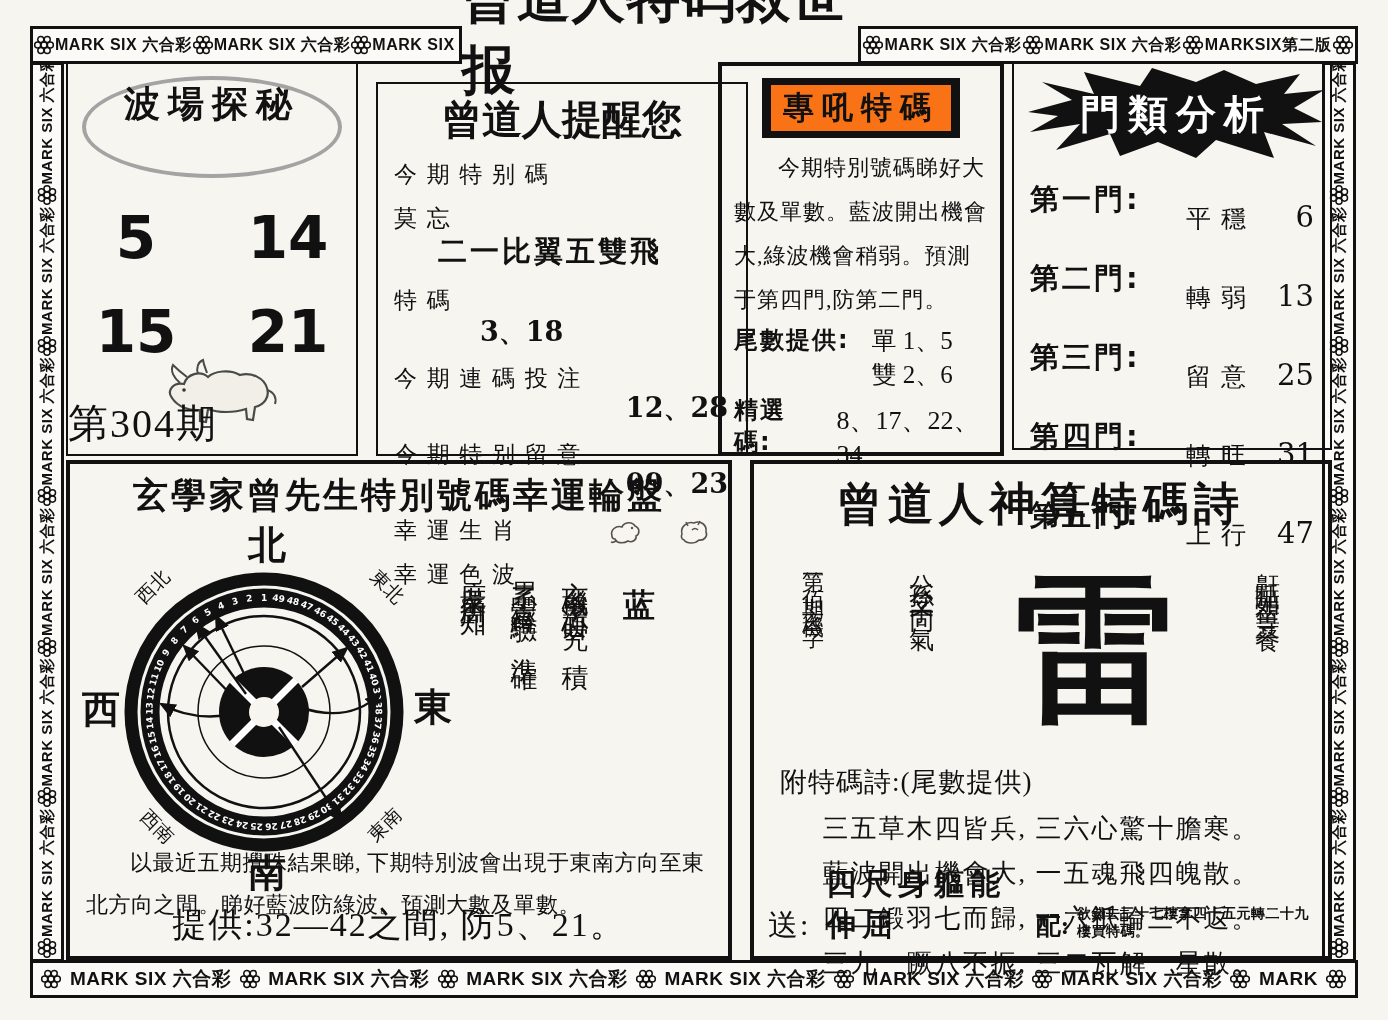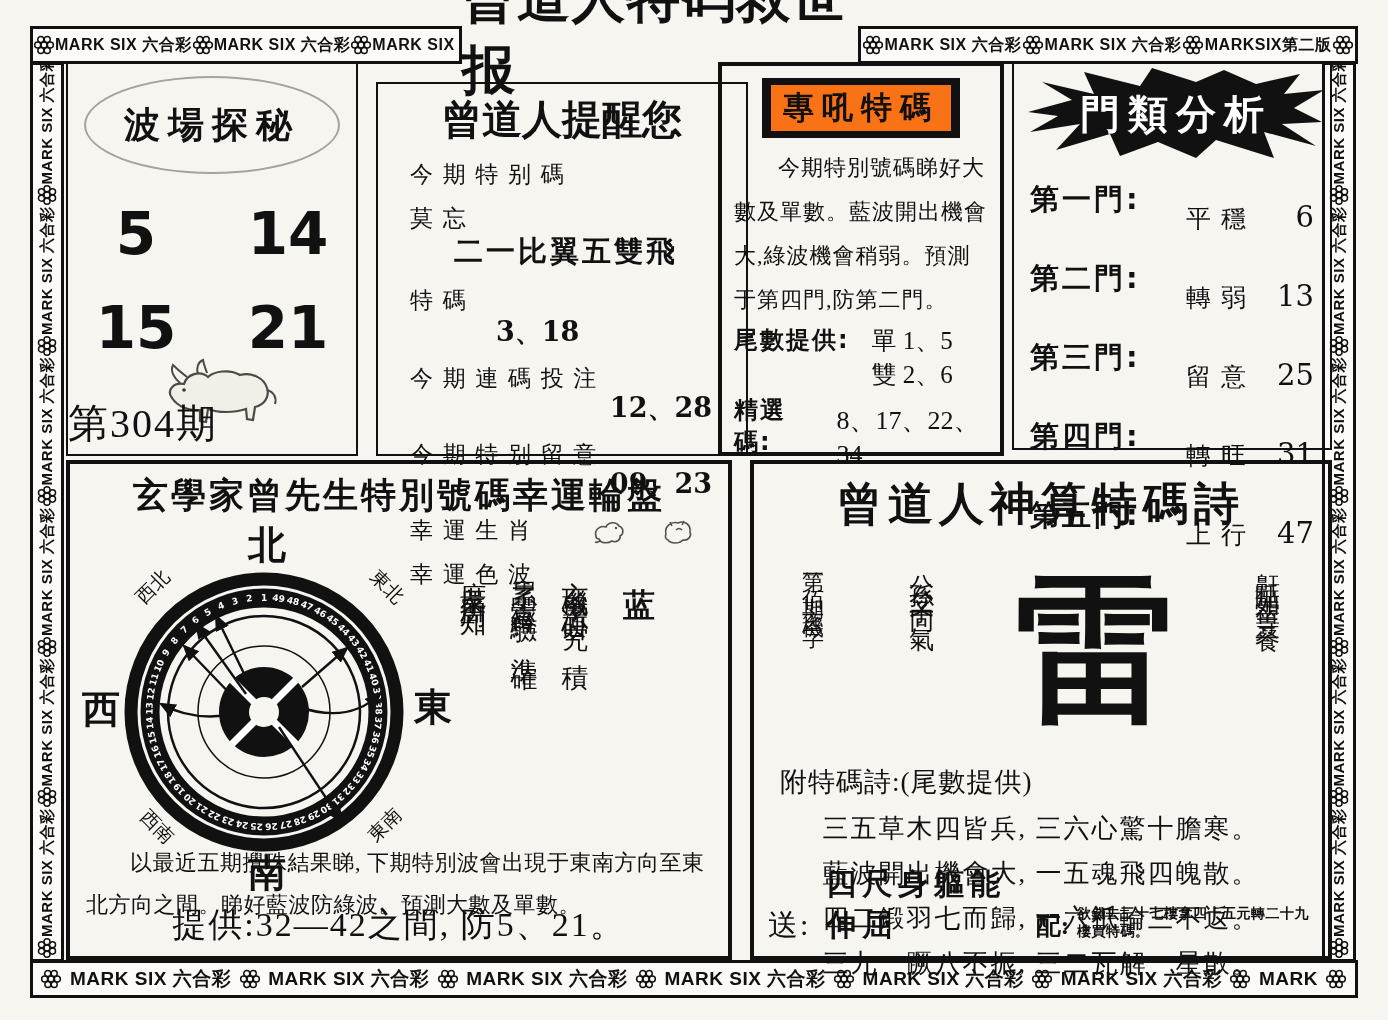--- a/index.html
+++ b/index.html
@@ -16,29 +16,29 @@
   .vstrip{position:absolute;width:900px;height:34px;transform:rotate(-90deg);transform-origin:left top;font-size:15px;}
   #strip-left{left:30px;top:962px;}
   #strip-right{left:1322px;top:962px;}
   
   #masthead{position:absolute;left:462px;top:2px;width:396px;height:66px;display:flex;align-items:center;justify-content:center;
             font-family:"DejaVu Sans",sans-serif;font-weight:900;font-size:53px;letter-spacing:2px;}
   
   .box{position:absolute;border:2px solid #111;box-sizing:border-box;background:transparent;}
   
   #box-wave{left:66px;top:62px;width:292px;height:394px;}
-  #wave-ellipse{width:252px;height:94px;margin:12px auto 0;border:2px solid #a3a3a3;border-radius:50%;
-                display:flex;align-items:center;justify-content:center;}
+  #wave-ellipse{width:252px;height:94px;margin:12px auto 0;border:4px solid #a3a3a3;border-radius:50%;
+                display:flex;align-items:flex-start;justify-content:center;}
   #wave-title{font-size:36px;font-weight:bold;letter-spacing:8px;}
   .wave-row{display:flex;justify-content:center;gap:48px;margin-top:26px;}
   .wave-num{width:104px;text-align:center;font-family:"DejaVu Sans",sans-serif;font-weight:bold;font-size:58px;}
   #ox-wrap{position:absolute;left:86px;bottom:16px;}
   #issue-label{position:absolute;left:68px;top:396px;font-size:40px;letter-spacing:2px;z-index:5;}
   
-  #box-remind{left:376px;top:82px;width:372px;height:374px;padding:6px 28px;}
+  #box-remind{left:376px;top:82px;width:372px;height:374px;padding:6px 12px;}
   #remind-title{text-align:center;font-family:"DejaVu Sans",sans-serif;font-weight:900;font-size:40px;margin:2px 0 12px;}
   .hw{letter-spacing:.42em;font-size:23px;}
   .r2-row{margin:0 0 13px 4px;}
   .big-val{display:block;margin:-2px 0 0 44px;font-family:"DejaVu Sans",sans-serif;font-weight:900;font-size:29px;letter-spacing:3px;}
   .num-val{font-family:"DejaVu Serif",serif;font-weight:bold;font-size:27px;}
   .v3{display:block;margin:-2px 0 0 86px;}
   .vr{display:block;text-align:right;margin-top:-4px;padding-right:6px;}
   .zrow{display:flex;align-items:center;justify-content:space-between;}
   .zicons{display:flex;gap:34px;padding-right:24px;}
   .blue-wave{display:block;text-align:center;margin:-6px 0 0 150px;font-size:32px;font-weight:bold;}

